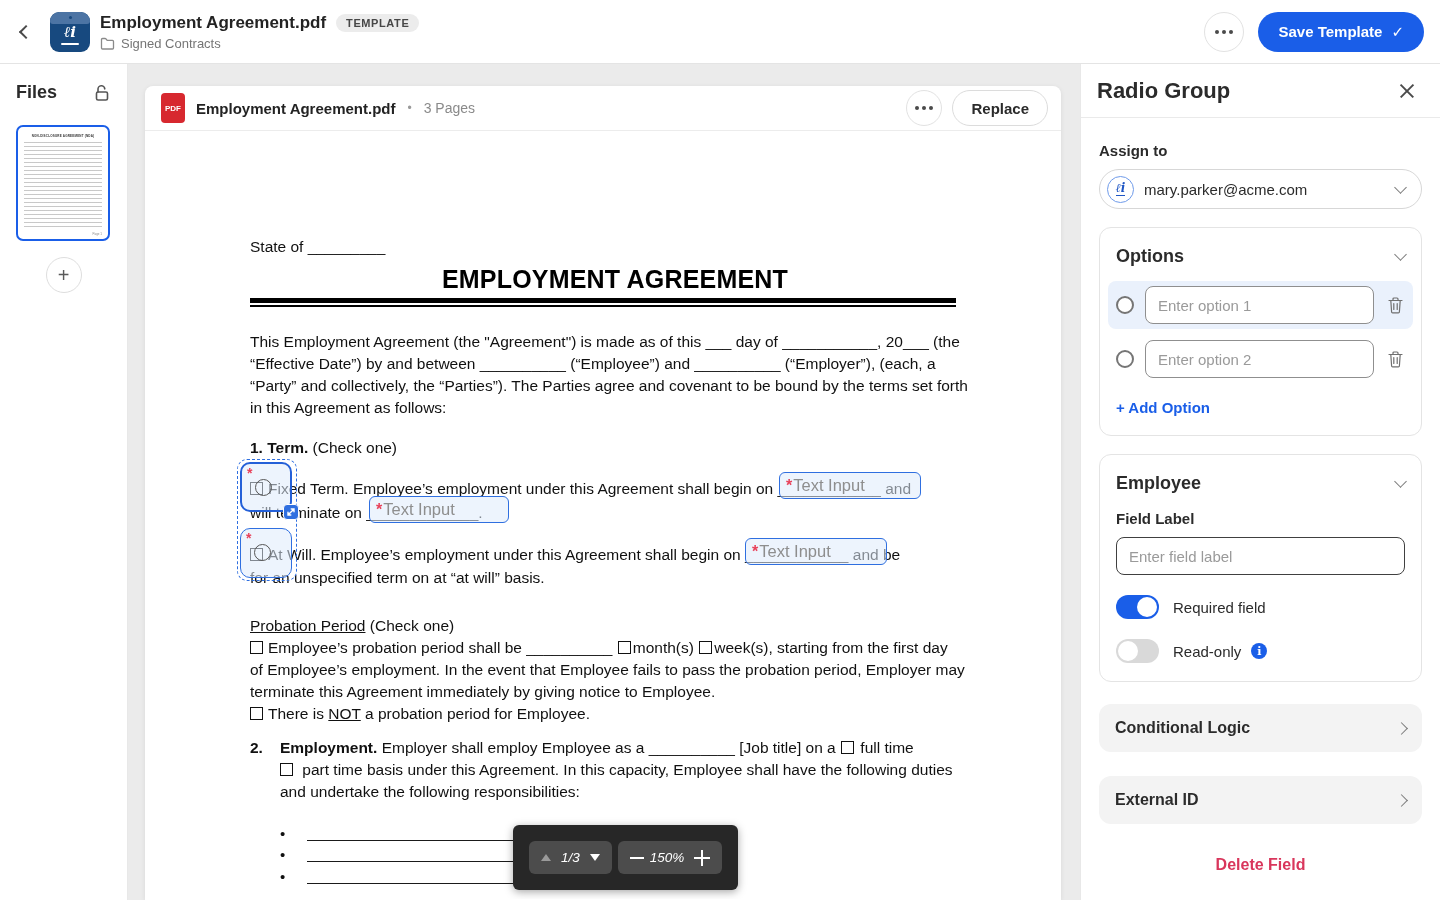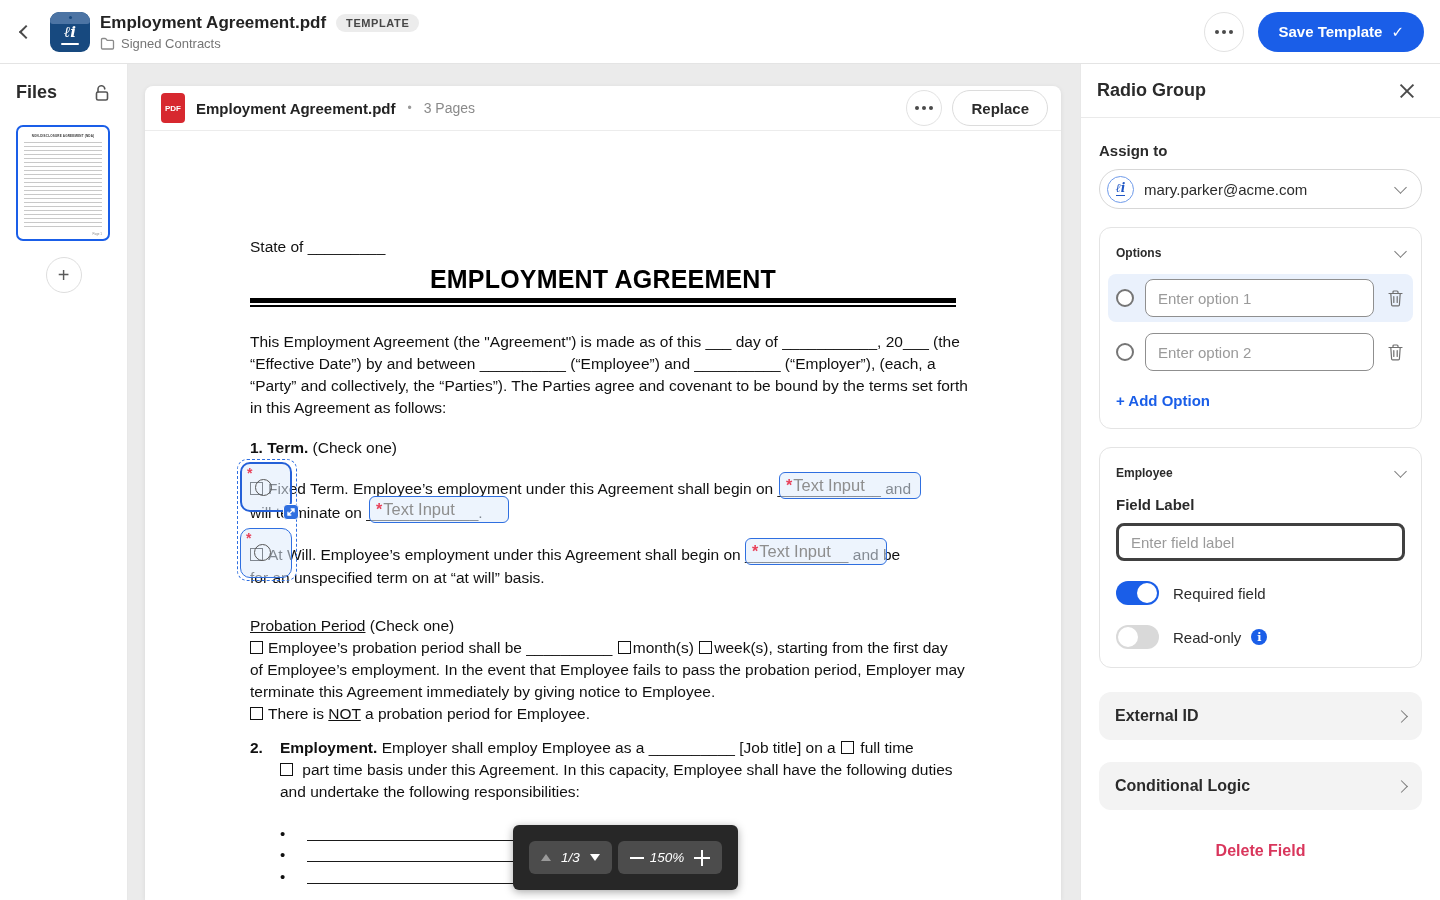--- a/index.html
+++ b/index.html
@@ -49,21 +49,21 @@
   .dot-sep { margin:0 12px; color:#9a9a9a; font-size:12px; }
   .pages-label { color:#8a8a8a; font-size:14px; }
   .dochead-spacer { flex:1; }
   .round-btn.sm { width:36px; height:36px; }
   .replace-btn { margin-left:10px; height:36px; border-radius:18px; border:1px solid #dcdcdc; background:#fff; font-size:15px; font-weight:bold; color:#2b2b2b; padding:0 18px; cursor:pointer; font-family:inherit; }
 
   
   .docbody { position:relative; height:768px; overflow:hidden; background:#fff; }
   .dline { position:absolute; font-size:15.5px; color:#111; white-space:nowrap; line-height:22px; }
   .doc-state { left:105px; top:105px; }
-  .doc-title-line { left:0; width:100%; top:137px; text-align:center; font-size:25px; font-weight:bold; letter-spacing:.2px; color:#000; }
+  .doc-title-line { left:12px; width:100%; top:137px; text-align:center; font-size:25px; font-weight:bold; letter-spacing:.2px; color:#000; }
   .doc-rule { position:absolute; left:105px; top:167px; width:706px; height:9px; border-top:5px solid #000; border-bottom:2px solid #000; }
   .para { position:absolute; left:105px; font-size:15.5px; color:#111; line-height:22px; white-space:nowrap; }
   .p1 { top:200px; }
   .bold { font-weight:bold; }
   .uline { text-decoration:underline; }
   .cb { display:inline-block; width:13px; height:13px; border:1.6px solid #111; vertical-align:-1px; margin-right:5px; background:#fff; }
   .cb.mid { margin-left:1px; margin-right:2px; }
   .term-head { top:306px; }
   .term1 { top:346px; line-height:24px; }
   .term2 { top:412px; line-height:23px; }
@@ -100,47 +100,47 @@
   .zpage { color:#fff; font-size:13.5px; }
   .zminus { width:14px; height:2px; background:#fff; cursor:pointer; }
   .zlevel { color:#fff; font-size:13.5px; margin-left:-4px; }
   .zplus { position:relative; width:16px; height:16px; cursor:pointer; }
   .zplus:before { content:""; position:absolute; left:0; top:7px; width:16px; height:2px; background:#fff; }
   .zplus:after { content:""; position:absolute; left:7px; top:0; width:2px; height:16px; background:#fff; }
 
   
   .panel { width:360px; background:#fff; border-left:1px solid #e8e8e8; padding:0 18px; overflow:hidden; }
   .panel-head { height:54px; display:flex; align-items:center; justify-content:space-between; border-bottom:1px solid #eaeaea; margin:0 -18px; padding:0 22px 0 16px; }
-  .panel-title { font-size:18px; font-weight:bold; color:#2b2b2b; }
+  .panel-title { font-size:22px; font-weight:bold; color:#2b2b2b; }
   .close-x { width:22px; height:22px; position:relative; cursor:pointer; }
   .close-x:before, .close-x:after { content:""; position:absolute; left:2px; top:10px; width:18px; height:1.8px; background:#4a4a4a; }
   .close-x:before { transform:rotate(45deg); }
   .close-x:after { transform:rotate(-45deg); }
   .assign-label { margin-top:24px; font-size:15px; font-weight:bold; color:#2b2b2b; }
   .assign-dd { margin-top:10px; height:40px; border:1px solid #d7d7d7; border-radius:20px; display:flex; align-items:center; padding:0 16px 0 7px; cursor:pointer; background:#fff; }
   .avatar { width:27px; height:27px; border-radius:50%; border:1.5px solid #6f9bea; background:#fff; display:flex; align-items:center; justify-content:center; flex:none; }
   .avatar .script { font-family:"DejaVu Serif", serif; font-style:italic; font-weight:bold; font-size:12px; color:#1f56c4; border-bottom:1px solid #1f56c4; line-height:13px; }
   .assign-email { margin-left:10px; font-size:15px; color:#2b2b2b; flex:1; }
   .chev { width:9px; height:9px; border-right:1.8px solid #7a7a7a; border-bottom:1.8px solid #7a7a7a; transform:rotate(45deg); margin-top:-4px; flex:none; }
   .chev.right { transform:rotate(-45deg); margin-top:0; margin-left:-4px; }
 
   .sectioncard { margin-top:18px; border:1px solid #e4e4e4; border-radius:12px; padding:18px 16px; background:#fff; }
   .card-head { display:flex; align-items:center; justify-content:space-between; cursor:pointer; }
-  .card-title { font-size:12px; font-weight:bold; color:#2b2b2b; }
+  .card-title { font-size:18px; font-weight:bold; color:#2b2b2b; }
   .option-row { display:flex; align-items:center; gap:11px; height:48px; border-radius:8px; margin:0 -8px; padding:0 8px; }
   .option-row.first { margin-top:14px; background:#eaf1fc; }
   .option-row.second { margin-top:6px; }
   .radio-circle { width:18px; height:18px; border:2px solid #757575; border-radius:50%; background:#fff; flex:none; cursor:pointer; }
   .opt-input { flex:1; height:38px; border:1px solid #8f8f8f; border-radius:8px; padding:0 12px; font-size:15px; font-family:inherit; color:#2b2b2b; background:#fff; min-width:0; }
   .opt-input::placeholder { color:#9a9a9a; }
   .trash-btn { width:20px; height:20px; flex:none; display:flex; align-items:center; justify-content:center; cursor:pointer; }
   .add-option { margin-top:16px; font-size:15px; font-weight:bold; color:#1a5ee8; cursor:pointer; display:inline-block; }
 
   .field-label { margin-top:16px; font-size:15px; font-weight:bold; color:#2b2b2b; }
-  .fl-input { margin-top:10px; width:100%; height:38px; border:3px solid #404040; border-radius:8px; padding:0 12px; font-size:15px; font-family:inherit; color:#2b2b2b; }
+  .fl-input { margin-top:10px; width:100%; height:38px; border:1px solid #404040; border-radius:8px; padding:0 12px; font-size:15px; font-family:inherit; color:#2b2b2b; }
   .fl-input::placeholder { color:#9a9a9a; }
   .toggle-row { margin-top:20px; display:flex; align-items:center; gap:14px; }
   .toggle { width:43px; height:24px; border-radius:12px; position:relative; cursor:pointer; flex:none; }
   .toggle.on { background:#1a5ee8; }
   .toggle.off { background:#d9d9d9; }
   .toggle .knob { position:absolute; top:2px; width:20px; height:20px; border-radius:50%; background:#fff; }
   .toggle.on .knob { right:2px; }
   .toggle.off .knob { left:2px; }
   .toggle-label { font-size:15px; color:#2b2b2b; }
   .info-icon { width:16px; height:16px; border-radius:50%; background:#1a5ee8; color:#fff; font-size:11px; font-weight:bold; font-family:"DejaVu Serif", serif; display:flex; align-items:center; justify-content:center; margin-left:-4px; cursor:pointer; }
@@ -387,26 +387,26 @@
         </div>
         <div class="toggle-row">
           <span class="toggle off">
               <span class="knob"></span>
             </span>
           <span class="toggle-label">Read-only</span>
           <span class="info-icon">i</span>
         </div>
       </div>
 
+      <div class="gray-row">
+        <span class="card-title">Conditional Logic</span>
+        <span class="chev right"></span>
+      </div>
+
       <div class="gray-row second">
         <span class="card-title">External ID</span>
-        <span class="chev right"></span>
-      </div>
-
-      <div class="gray-row">
-        <span class="card-title">Conditional Logic</span>
         <span class="chev right"></span>
       </div>
 
       <div class="delete-field">Delete Field</div>
     </div>
   </div>
 </div>
 
 </body></html>

